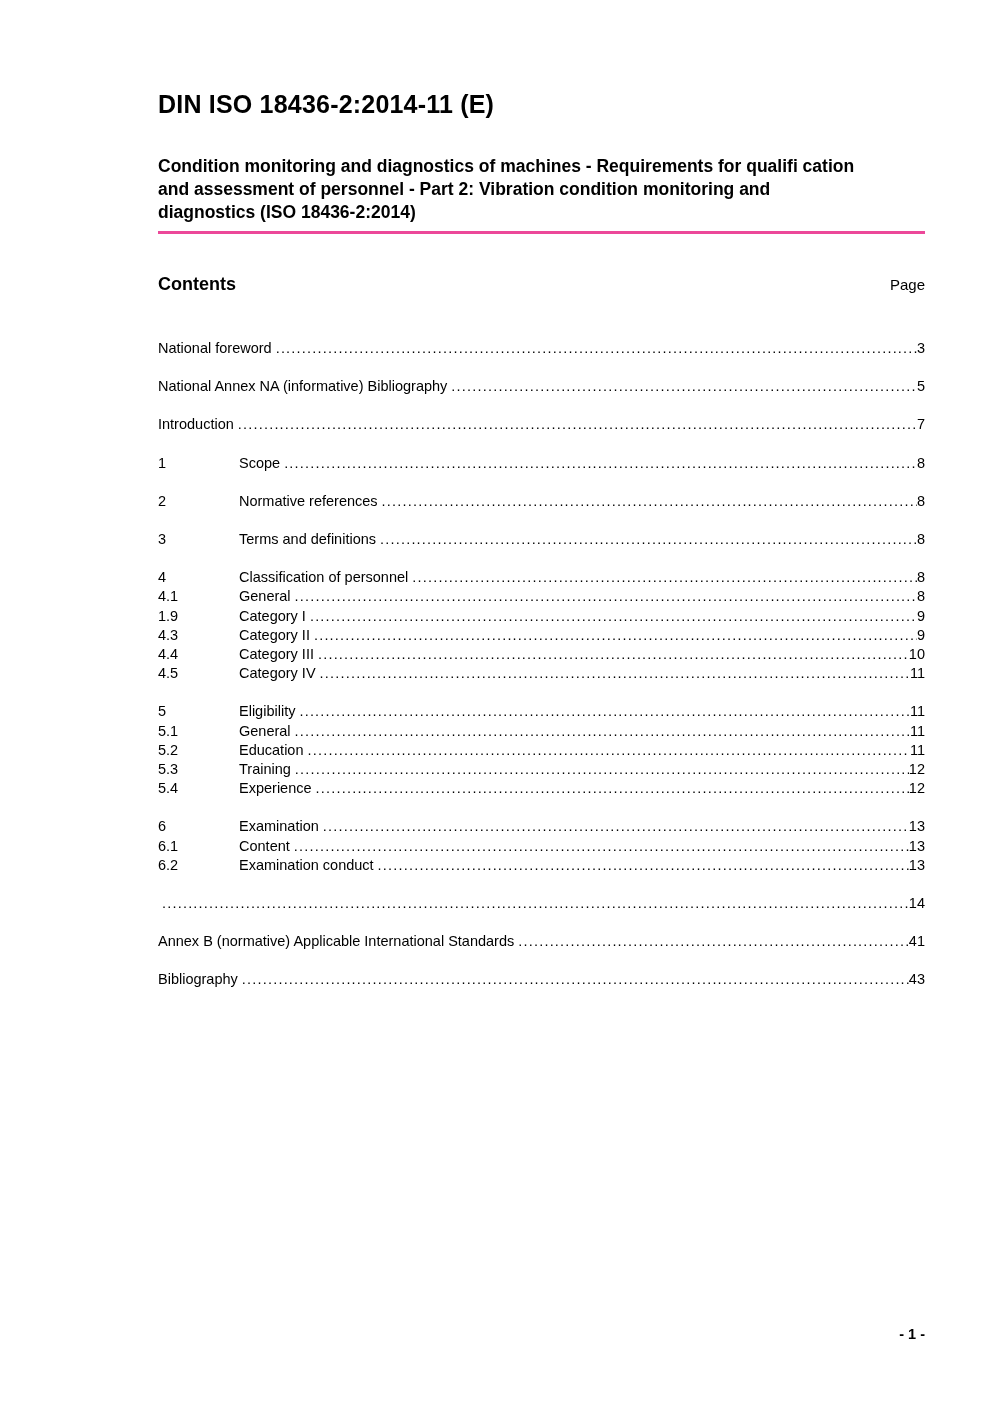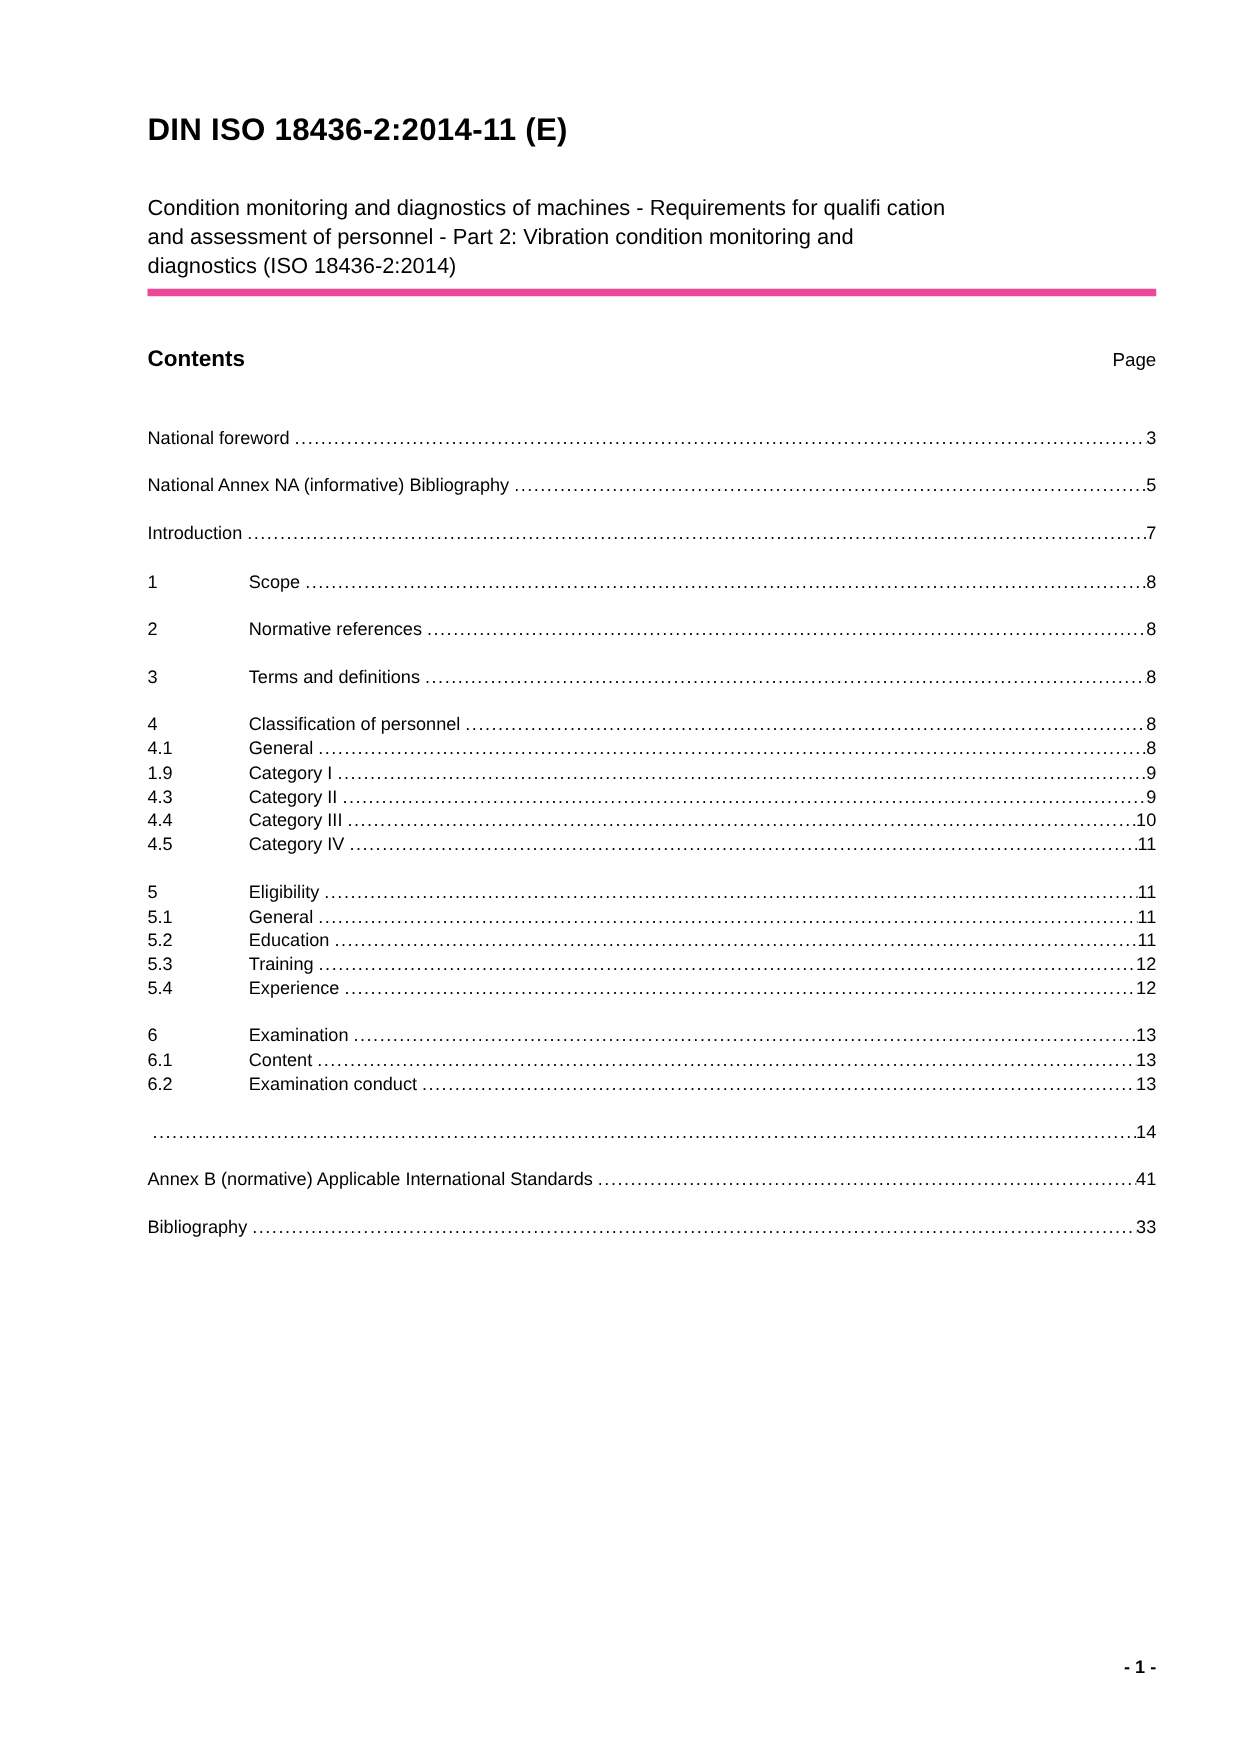--- a/index.html
+++ b/index.html
@@ -8,39 +8,40 @@
     font-family: "Liberation Sans", sans-serif;
     color: #000000;
     width: 992px;
   }
   .page {
     position: relative;
     width: 992px;
     height: 1403px;
     background: #ffffff;
     overflow: hidden;
+    padding-left: 40px;
   }
   .content {
     padding: 0 67px 0 118px;
   }
   .doc-number {
     margin-top: 90px;
     font-size: 25px;
     line-height: 28px;
     font-weight: 700;
     letter-spacing: 0.2px;
   }
   .doc-title {
     margin-top: 37px;
     font-size: 17.5px;
     line-height: 23px;
-    font-weight: 400;
+    font-weight: 700;
     white-space: pre-line;
     padding-bottom: 7px;
-    border-bottom: 6px solid #ec4899;
+    border-bottom: 3px solid #ec4899;
   }
   .contents-row {
     margin-top: 40px;
     display: flex;
     justify-content: space-between;
     align-items: baseline;
   }
   .contents-heading {
     font-size: 18px;
     font-weight: 700;
@@ -251,19 +252,19 @@
           <div class="toc-row">
             <span class="toc-label">Annex B (normative) Applicable International Standards</span>
             <span class="toc-leader"></span>
             <span class="toc-page">41</span>
           </div>
         </div>
         <div class="toc-group">
           <div class="toc-row">
             <span class="toc-label">Bibliography</span>
             <span class="toc-leader"></span>
-            <span class="toc-page">33</span>
+            <span class="toc-page">43</span>
           </div>
         </div>
       </div>
   </div>
   <div class="footer">- 1 -</div>
 </div>
 
 </body></html>

